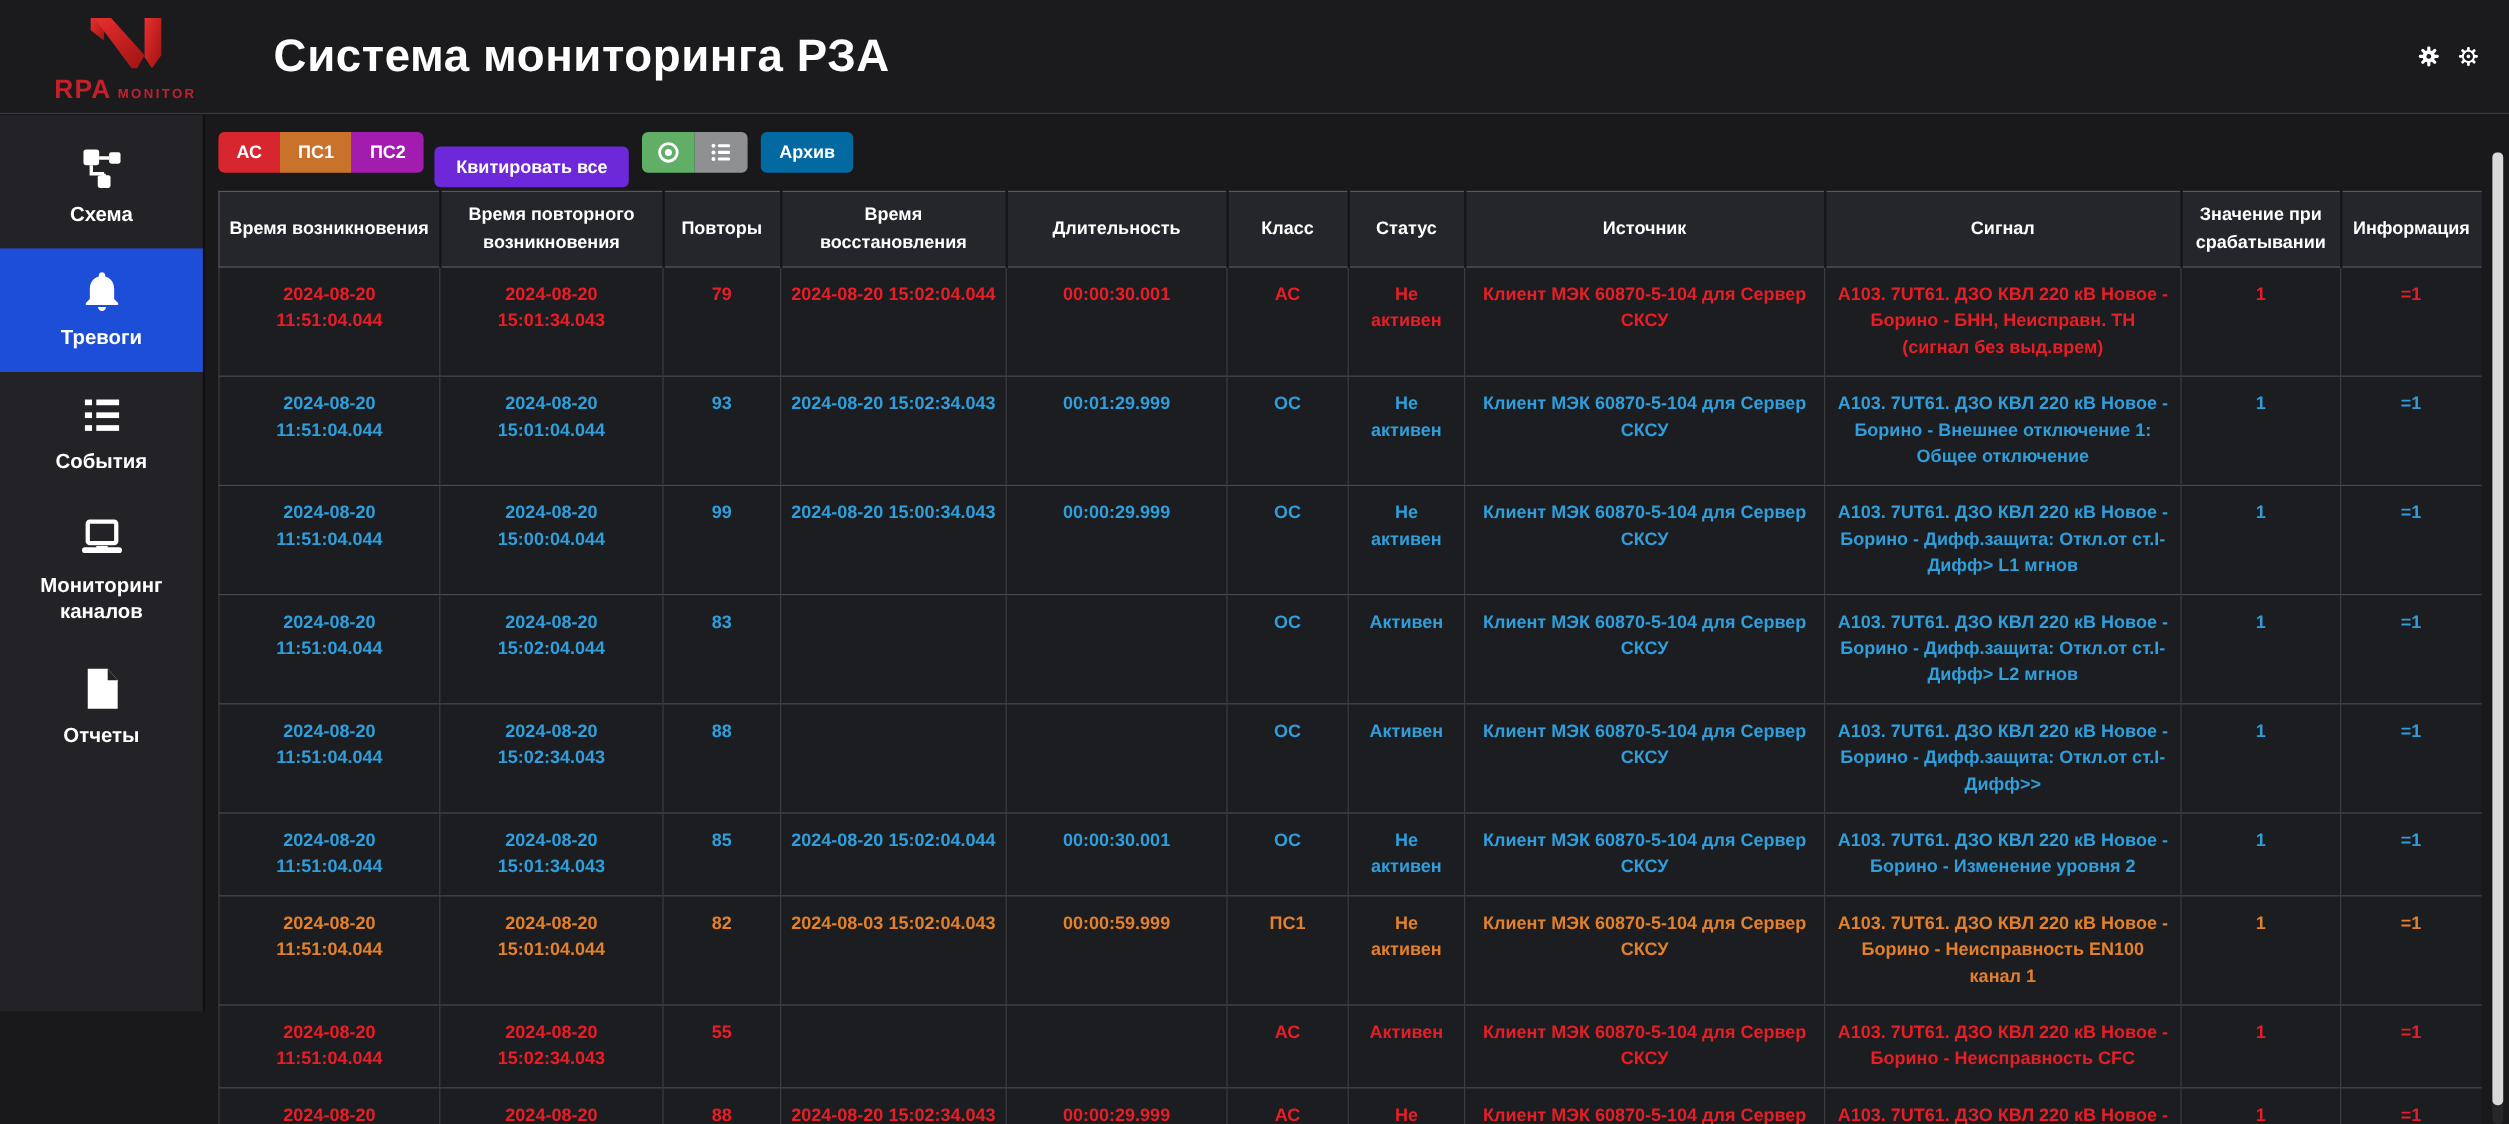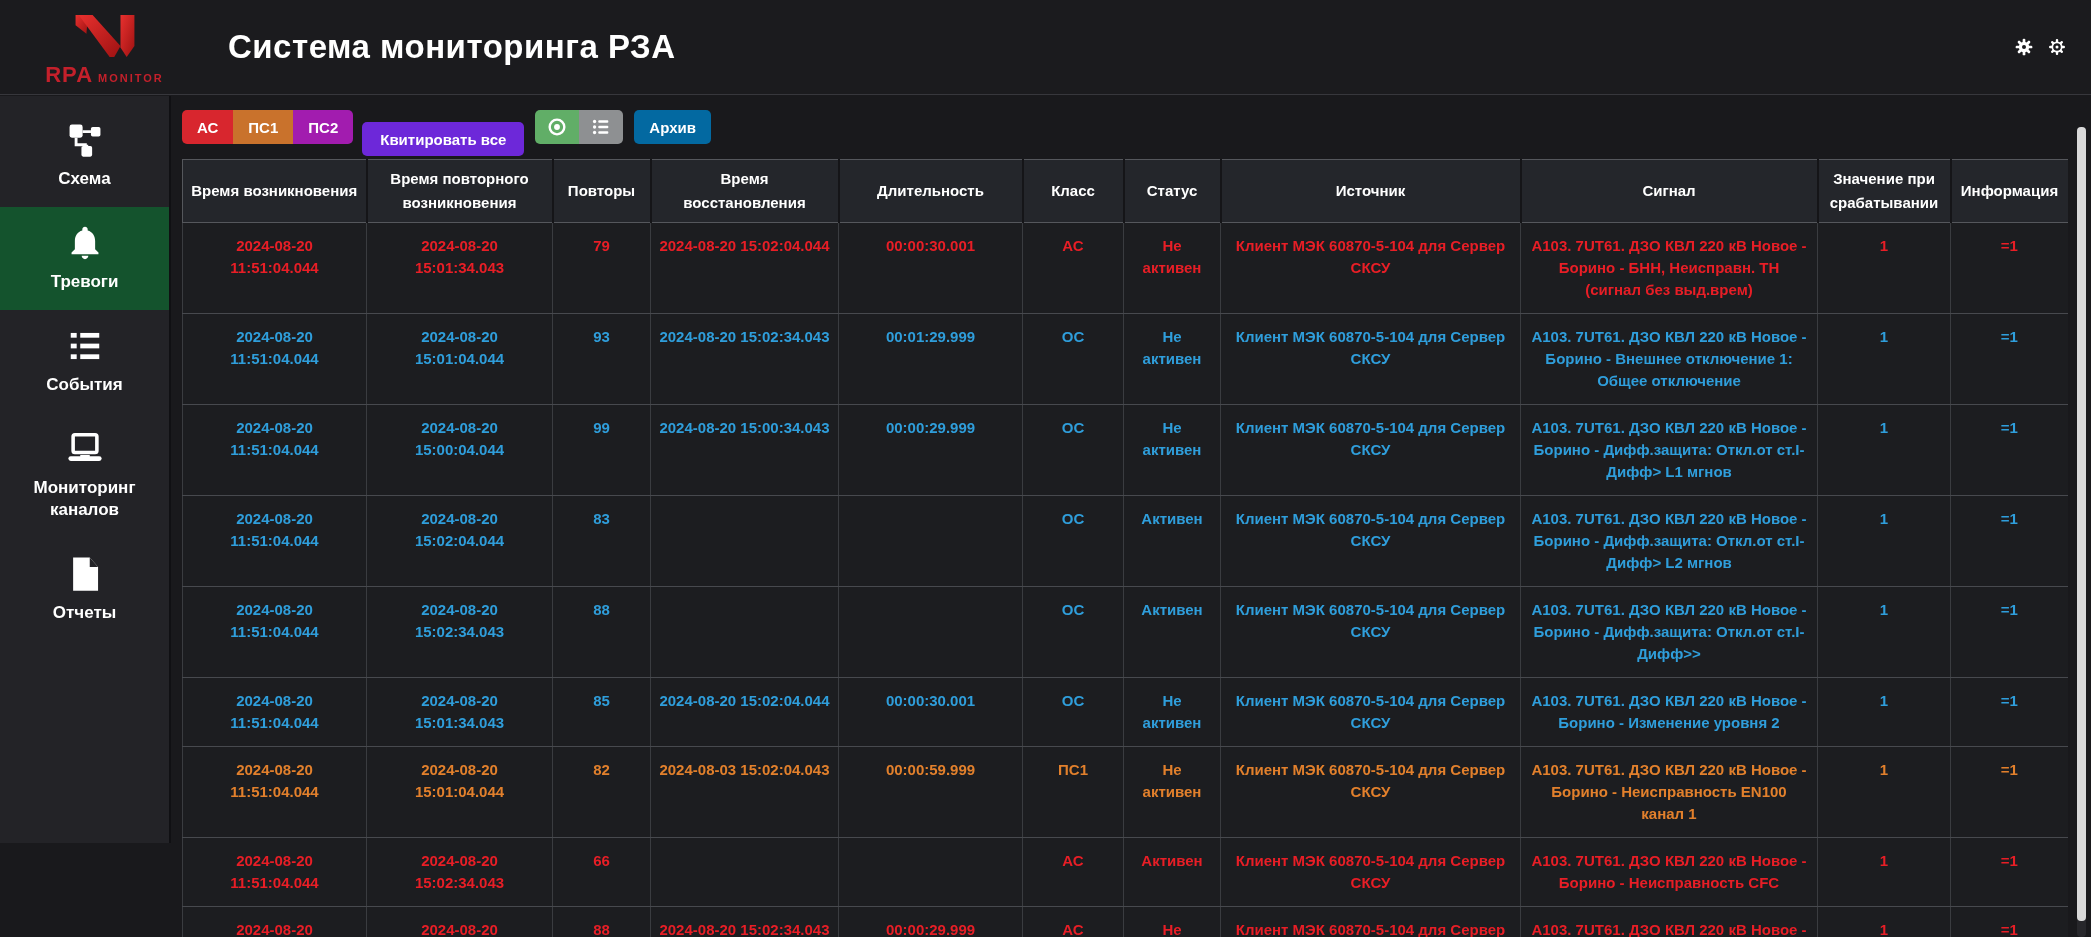--- a/index.html
+++ b/index.html
@@ -15,36 +15,36 @@
   .app-header{
     position:absolute; top:0; left:0; width:2091px; height:95px;
     background:#1b1b1e; border-bottom:1px solid #37373c;
     display:flex; align-items:center;
   }
   .logo{ width:171px; display:flex; flex-direction:column; align-items:center; padding-top:6px;margin-left:19px; }
   .logo-mark{ width:78px; height:48px; }
   .logo-text{ display:flex; align-items:baseline; gap:5px; margin-top:2px; }
   .logo-brand{ color:#c4202b; font-size:22px; font-weight:bold; letter-spacing:1px; }
   .logo-sub{ color:#c4202b; font-size:11px; font-weight:bold; letter-spacing:2px; }
-  .app-title{ font-size:33px; font-weight:bold; margin-left:38px; letter-spacing:.5px; }
+  .app-title{ font-size:38px; font-weight:bold; margin-left:38px; letter-spacing:.5px; }
   .header-icons{ margin-left:auto; margin-right:24px; display:flex; gap:13px; align-items:center; }
   .gear-btn{ background:none; border:none; cursor:pointer; padding:0; line-height:0; }
 
   
   .sidebar{
     position:absolute; top:96px; left:0; width:171px; height:747px;
     background:#232327; border-right:2px solid #101013;
     display:flex; flex-direction:column; padding-top:8px;
   }
   .side-item{
     display:flex; flex-direction:column; align-items:center; justify-content:center;
     gap:9px; padding:17px 6px; cursor:pointer; text-align:center;
   }
   .side-item .lbl{ font-size:17px; font-weight:bold; line-height:22px; }
-  .side-item.active{ background:#14532d; }
+  .side-item.active{ background:#1d4ed8; }
   .side-icon{ width:38px; height:38px; }
 
   
   .main{ position:absolute; top:96px; left:173px; width:1918px; height:641px; background:#19191c; }
 
   .toolbar{ display:flex; align-items:center; margin:14px 0 0 9px; height:34px; }
   .btn{
     height:34px; border:none; color:#fff; font-family:inherit;
     font-weight:bold; font-size:15px; padding:0 15px; cursor:pointer;
     display:flex; align-items:center; justify-content:center;
@@ -346,21 +346,21 @@
             <td>ПС1</td>
             <td>Не активен</td>
             <td>Клиент МЭК 60870-5-104 для Сервер СКСУ</td>
             <td>А103. 7UT61. ДЗО КВЛ 220 кВ Новое - Борино - Неисправность EN100 канал 1</td>
             <td>1</td>
             <td>=1</td>
           </tr>
           <tr class="sev-red">
             <td>2024-08-20 11:51:04.044</td>
             <td>2024-08-20 15:02:34.043</td>
-            <td>66</td>
+            <td>55</td>
             <td></td>
             <td></td>
             <td>АС</td>
             <td>Активен</td>
             <td>Клиент МЭК 60870-5-104 для Сервер СКСУ</td>
             <td>А103. 7UT61. ДЗО КВЛ 220 кВ Новое - Борино - Неисправность CFC</td>
             <td>1</td>
             <td>=1</td>
           </tr>
           <tr class="sev-red">

